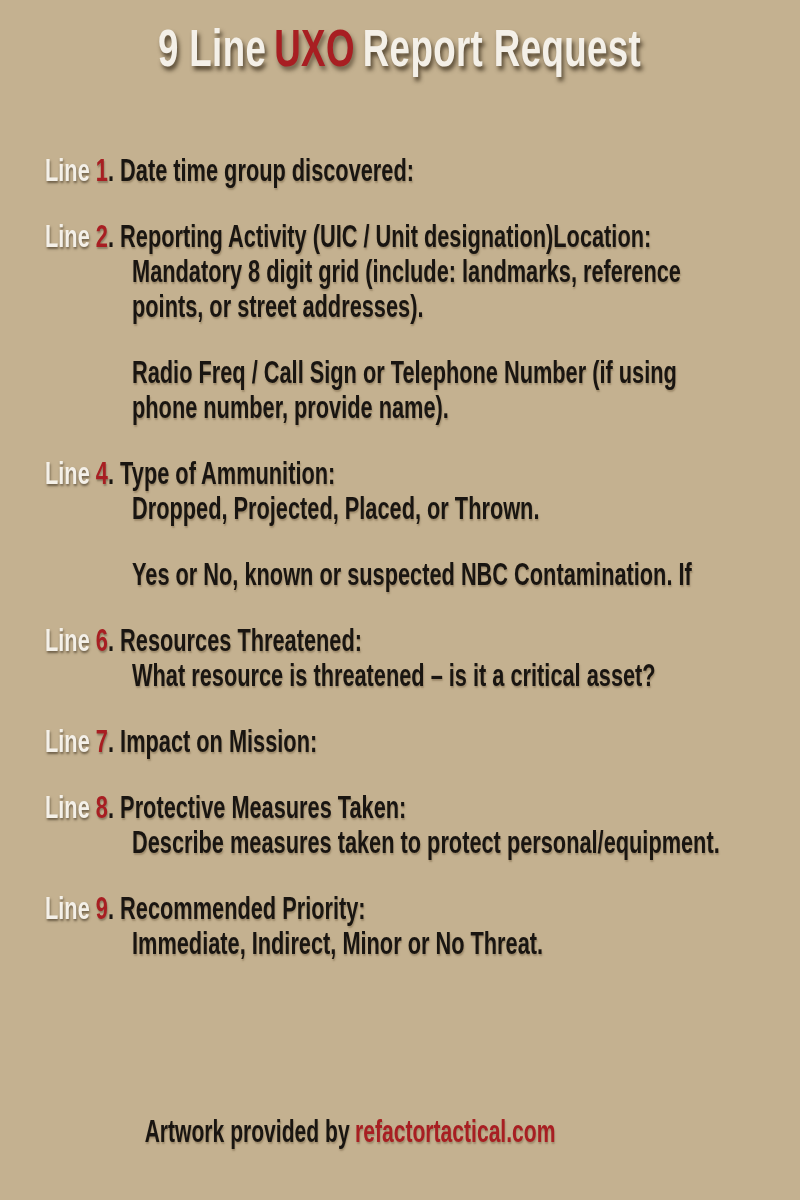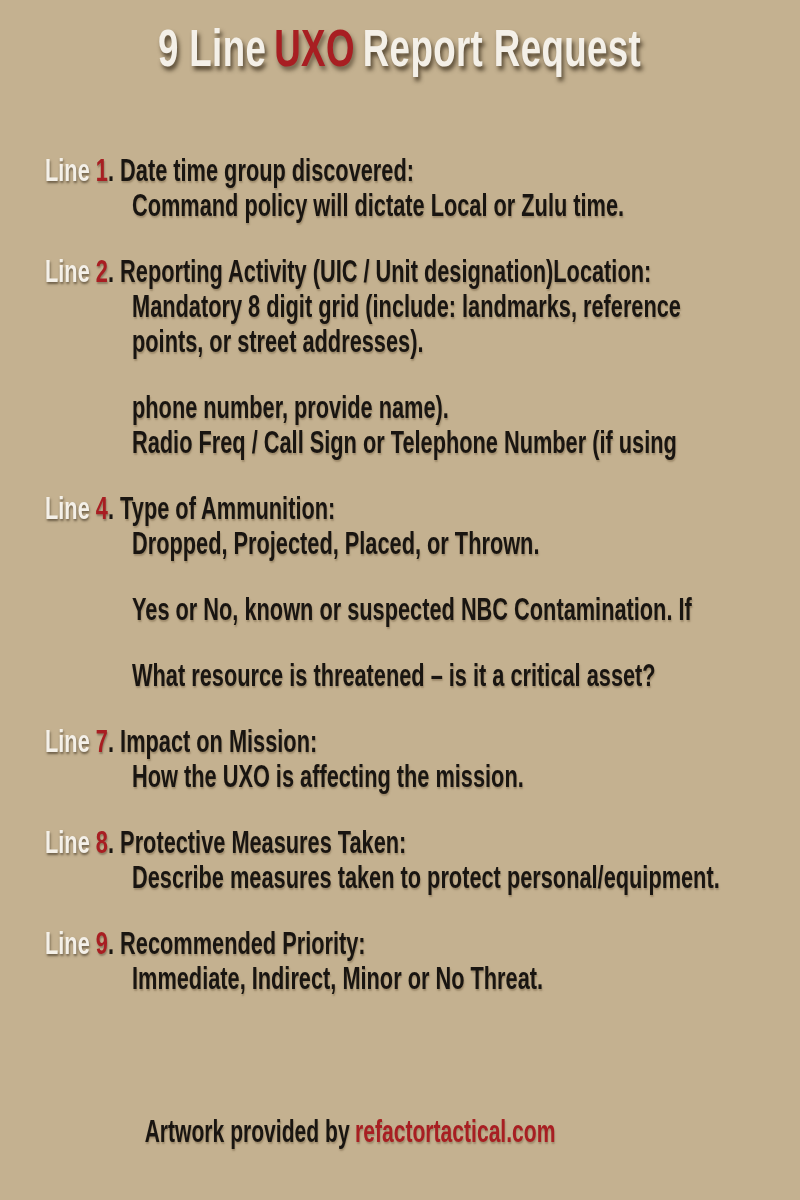--- a/index.html
+++ b/index.html
@@ -123,56 +123,57 @@
     <div class="title">
       <span>9 Line</span><span class="uxo">UXO</span><span>Report Request</span>
     </div>
   </div>
 
   <div class="content" id="content">
   <div class="block">
     <div class="row header-row">
       <span class="condense"><span class="label">Line</span><span class="num">1</span><span class="dot">.</span><span class="heading">Date time group discovered:</span></span>
     </div>
-  <div class="row detail-row"><span class="condense"><span>Command policy will dictate Local or Zulu time.</span></span></div>
       </div>
 
   <div class="block">
     <div class="row header-row">
       <span class="condense"><span class="label">Line</span><span class="num">2</span><span class="dot">.</span><span class="heading">Reporting Activity (UIC / Unit designation)Location:</span></span>
     </div>
   <div class="row detail-row"><span class="condense"><span>Mandatory 8 digit grid (include: landmarks, reference</span></span></div>
         <div class="row detail-row"><span class="condense"><span>points, or street addresses).</span></span></div>
       </div>
 
   <div class="block">
-  <div class="row detail-row"><span class="condense"><span>phone number, provide name).</span></span></div>
-        <div class="row detail-row"><span class="condense"><span>Radio Freq / Call Sign or Telephone Number (if using</span></span></div>
+  <div class="row detail-row"><span class="condense"><span>Radio Freq / Call Sign or Telephone Number (if using</span></span></div>
+        <div class="row detail-row"><span class="condense"><span>phone number, provide name).</span></span></div>
       </div>
 
   <div class="block">
     <div class="row header-row">
       <span class="condense"><span class="label">Line</span><span class="num">4</span><span class="dot">.</span><span class="heading">Type of Ammunition:</span></span>
     </div>
   <div class="row detail-row"><span class="condense"><span>Dropped, Projected, Placed, or Thrown.</span></span></div>
       </div>
 
   <div class="block">
   <div class="row detail-row"><span class="condense"><span>Yes or No, known or suspected NBC Contamination. If</span></span></div>
       </div>
 
   <div class="block">
+    <div class="row header-row">
+      <span class="condense"><span class="label">Line</span><span class="num">6</span><span class="dot">.</span><span class="heading">Resources Threatened:</span></span>
+    </div>
   <div class="row detail-row"><span class="condense"><span>What resource is threatened – is it a critical asset?</span></span></div>
       </div>
 
   <div class="block">
     <div class="row header-row">
       <span class="condense"><span class="label">Line</span><span class="num">7</span><span class="dot">.</span><span class="heading">Impact on Mission:</span></span>
     </div>
-  <div class="row detail-row"><span class="condense"><span>How the UXO is affecting the mission.</span></span></div>
       </div>
 
   <div class="block">
     <div class="row header-row">
       <span class="condense"><span class="label">Line</span><span class="num">8</span><span class="dot">.</span><span class="heading">Protective Measures Taken:</span></span>
     </div>
   <div class="row detail-row"><span class="condense"><span>Describe measures taken to protect personal/equipment.</span></span></div>
       </div>
 
   <div class="block">

